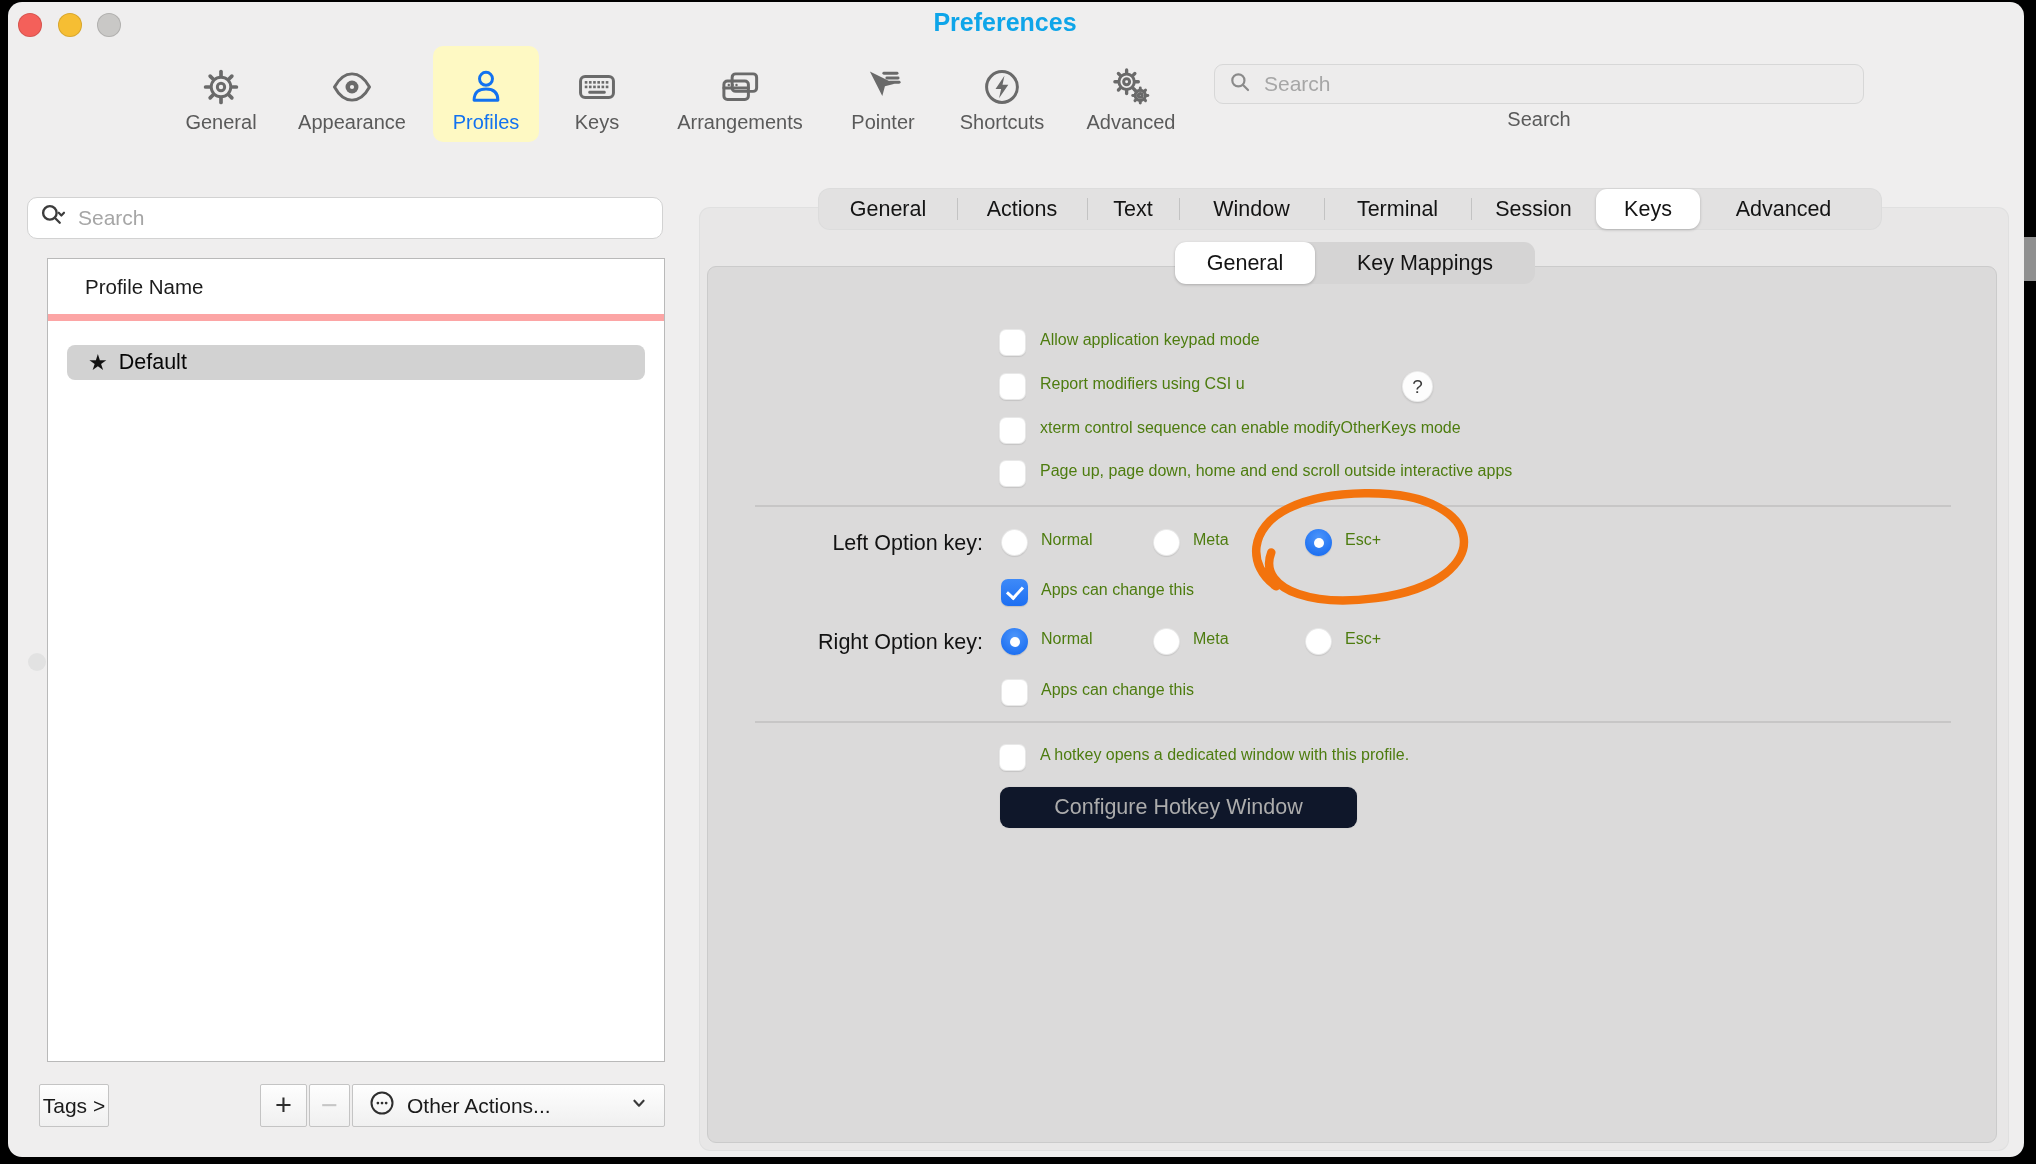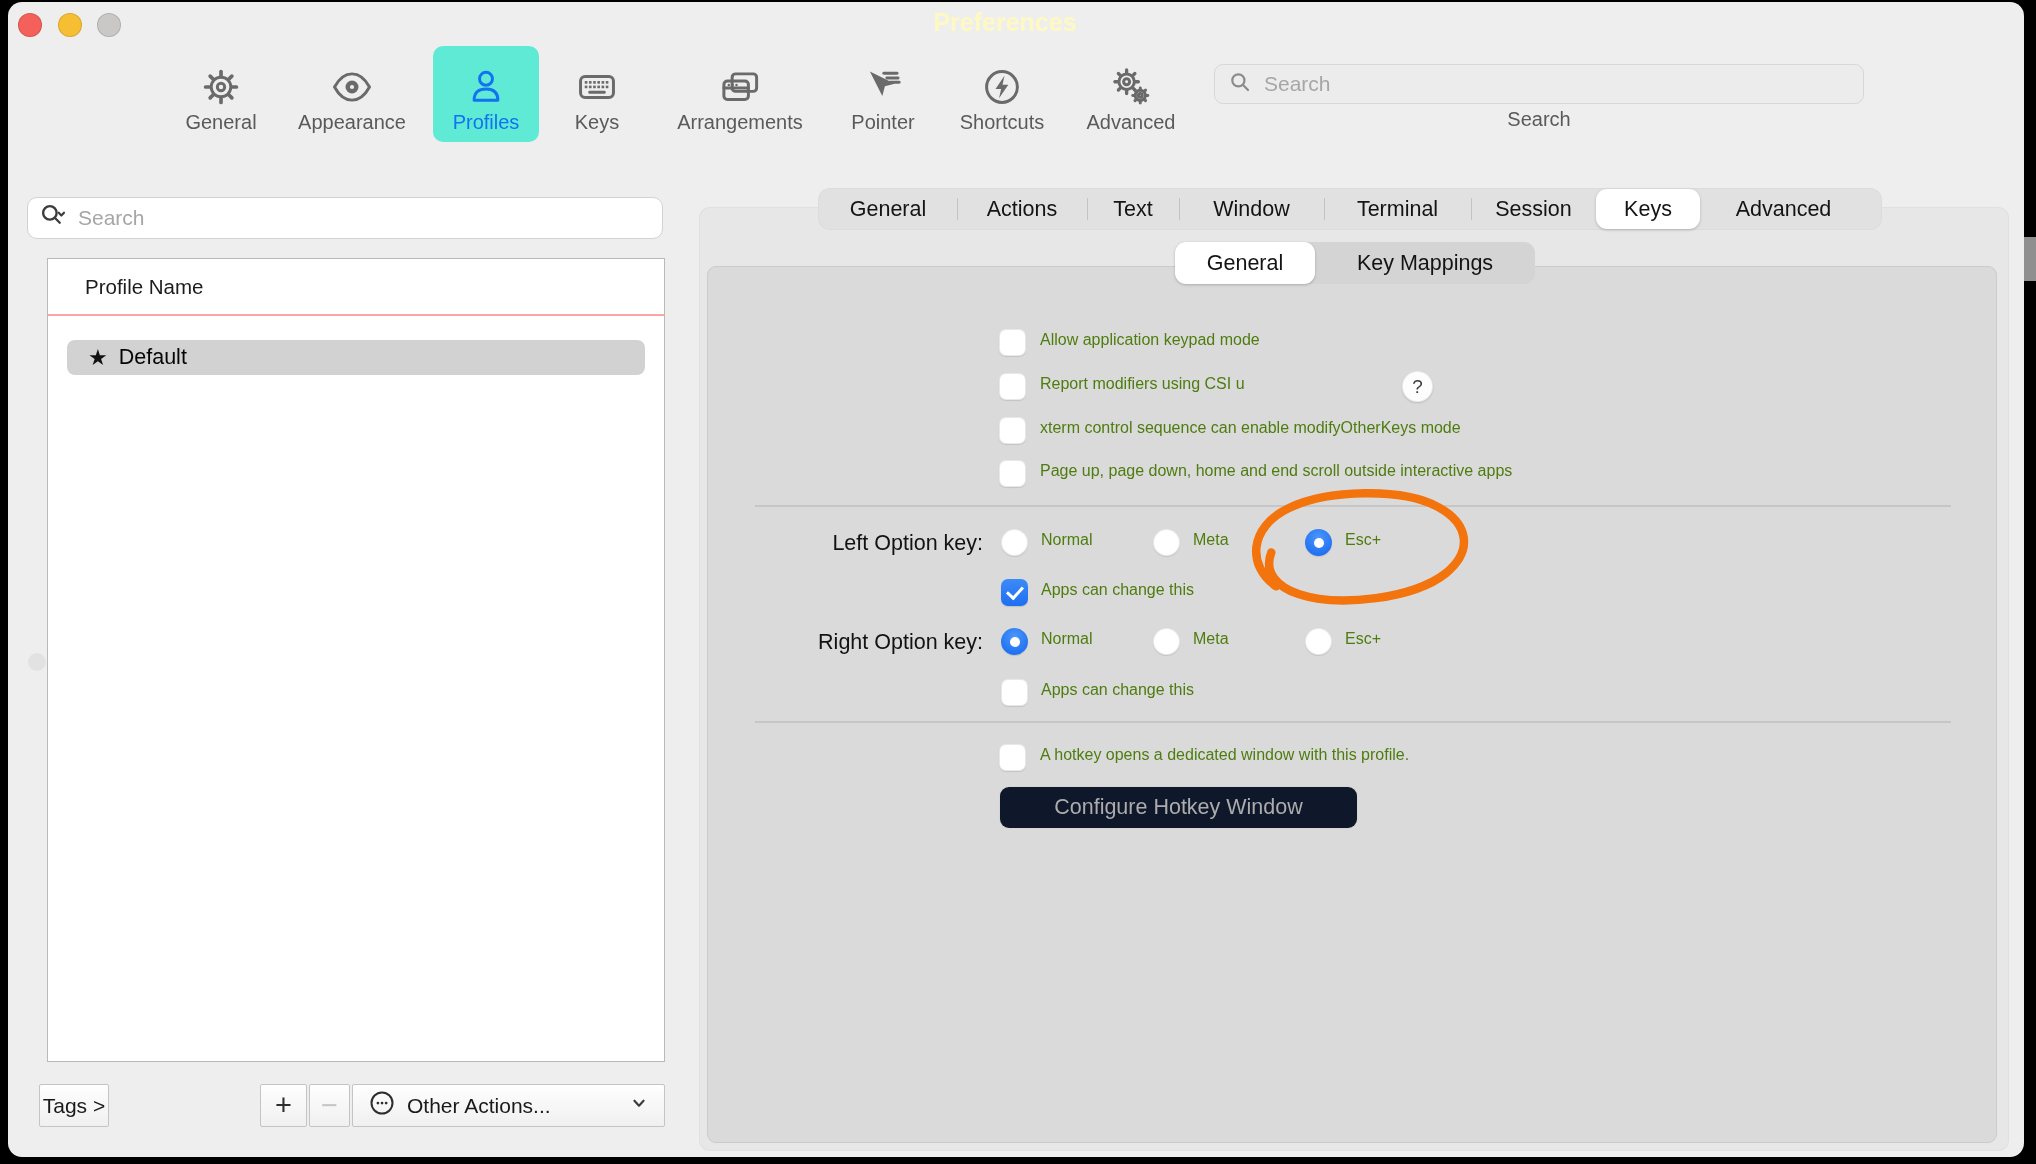--- a/index.html
+++ b/index.html
@@ -7,47 +7,47 @@
          font-family:"Liberation Sans",sans-serif;-webkit-font-smoothing:antialiased;}
   .window{position:absolute;left:8px;top:2px;width:2016px;height:1155px;background:#EFEEEE;border-radius:14px;}
   .bg-notch{position:absolute;left:2024px;top:237px;width:12px;height:44px;background:#8F8F8F;}
 
   
   .tl{position:absolute;top:13px;width:24px;height:24px;border-radius:50%;box-shadow:inset 0 0 0 1px rgba(0,0,0,.12);}
   .tl.red{left:18px;background:#F4605A;}
   .tl.yellow{left:58px;background:#F6BE33;}
   .tl.gray{left:97px;background:#C9C8C6;}
 
-  .title{position:absolute;left:0;right:26px;top:8px;text-align:center;font-size:25px;font-weight:700;color:#fef9c3;}
+  .title{position:absolute;left:0;right:26px;top:8px;text-align:center;font-size:25px;font-weight:700;color:#0ea5e9;}
 
   
   .tb-item{position:absolute;top:46px;height:96px;display:flex;flex-direction:column;align-items:center;
            justify-content:flex-end;padding-bottom:8px;box-sizing:border-box;border-radius:10px;cursor:default;}
   .tb-item .ticon{width:44px;height:44px;display:flex;align-items:center;justify-content:center;}
   .tb-item .tlabel{font-size:20px;color:#5A5A5A;margin-top:2px;white-space:nowrap;}
-  .tb-item.selected{background:#5eead4;}
+  .tb-item.selected{background:#fef9c3;}
   .tb-item.selected .tlabel{color:#1272F0;}
   .ti-0{left:168px;width:106px}.ti-1{left:287px;width:130px}.ti-2{left:433px;width:106px}.ti-3{left:552px;width:90px}
   .ti-4{left:660px;width:160px}.ti-5{left:833px;width:100px}.ti-6{left:942px;width:120px}.ti-7{left:1071px;width:120px}
   .icon-stroke{stroke:#6A6A6A;fill:none;stroke-width:1.7;stroke-linecap:round;stroke-linejoin:round;}
   .icon-fill{fill:#6A6A6A;}
   .blue .icon-stroke{stroke:#1272F0;}
 
   .tb-search{position:absolute;left:1214px;top:64px;width:650px;height:40px;box-sizing:border-box;background:#EDECEC;
              border:1.5px solid #D7D7D7;border-radius:9px;display:flex;align-items:center;padding:0 12px;gap:9px;}
   .tb-search input, .sb-search input{flex:1;background:transparent;border:none;outline:none;font-size:21px;color:#333;
              font-family:"Liberation Sans",sans-serif;}
   .tb-search input::placeholder,.sb-search input::placeholder{color:#A6A6A6;}
   .tb-search-label{position:absolute;left:1214px;top:108px;width:650px;text-align:center;font-size:20px;color:#5A5A5A;}
 
   
   .sb-search{position:absolute;left:27px;top:197px;width:636px;height:42px;box-sizing:border-box;background:#FFF;
              border:1.5px solid #D2D2D2;border-radius:10px;display:flex;align-items:center;padding:0 10px;gap:8px;}
   .profiles{position:absolute;left:47px;top:258px;width:618px;height:804px;background:#FFF;border:1px solid #B9B9B9;box-sizing:border-box;}
-  .profiles-header{height:55px;display:flex;align-items:center;padding-left:37px;font-size:20.5px;color:#1C1C1C;border-bottom:2px solid #fca5a5;}
+  .profiles-header{height:55px;display:flex;align-items:center;padding-left:37px;font-size:20.5px;color:#1C1C1C;border-bottom:7px solid #fca5a5;}
   .profile-row{margin:24px 19px 0 19px;height:35px;background:#D2D2D2;border-radius:8px;display:flex;align-items:center;
                padding-left:21px;gap:11px;font-size:21.5px;color:#060606;}
   .profile-row .star{font-size:22px;color:#111;}
   .split-knob{position:absolute;left:28px;top:653px;width:18px;height:18px;border-radius:50%;background:#E2E2E2;}
 
   
   .btnish{position:absolute;top:1084px;height:43px;box-sizing:border-box;background:linear-gradient(#FEFEFE,#F0F0F0);
           border:1px solid #C4C4C4;display:flex;align-items:center;justify-content:center;font-size:21px;color:#1A1A1A;border-radius:2px;}
   .tags-btn{left:39px;width:70px;}
   .plus-btn{left:260px;width:47px;font-size:29px;color:#2E2E2E;font-weight:300;}

